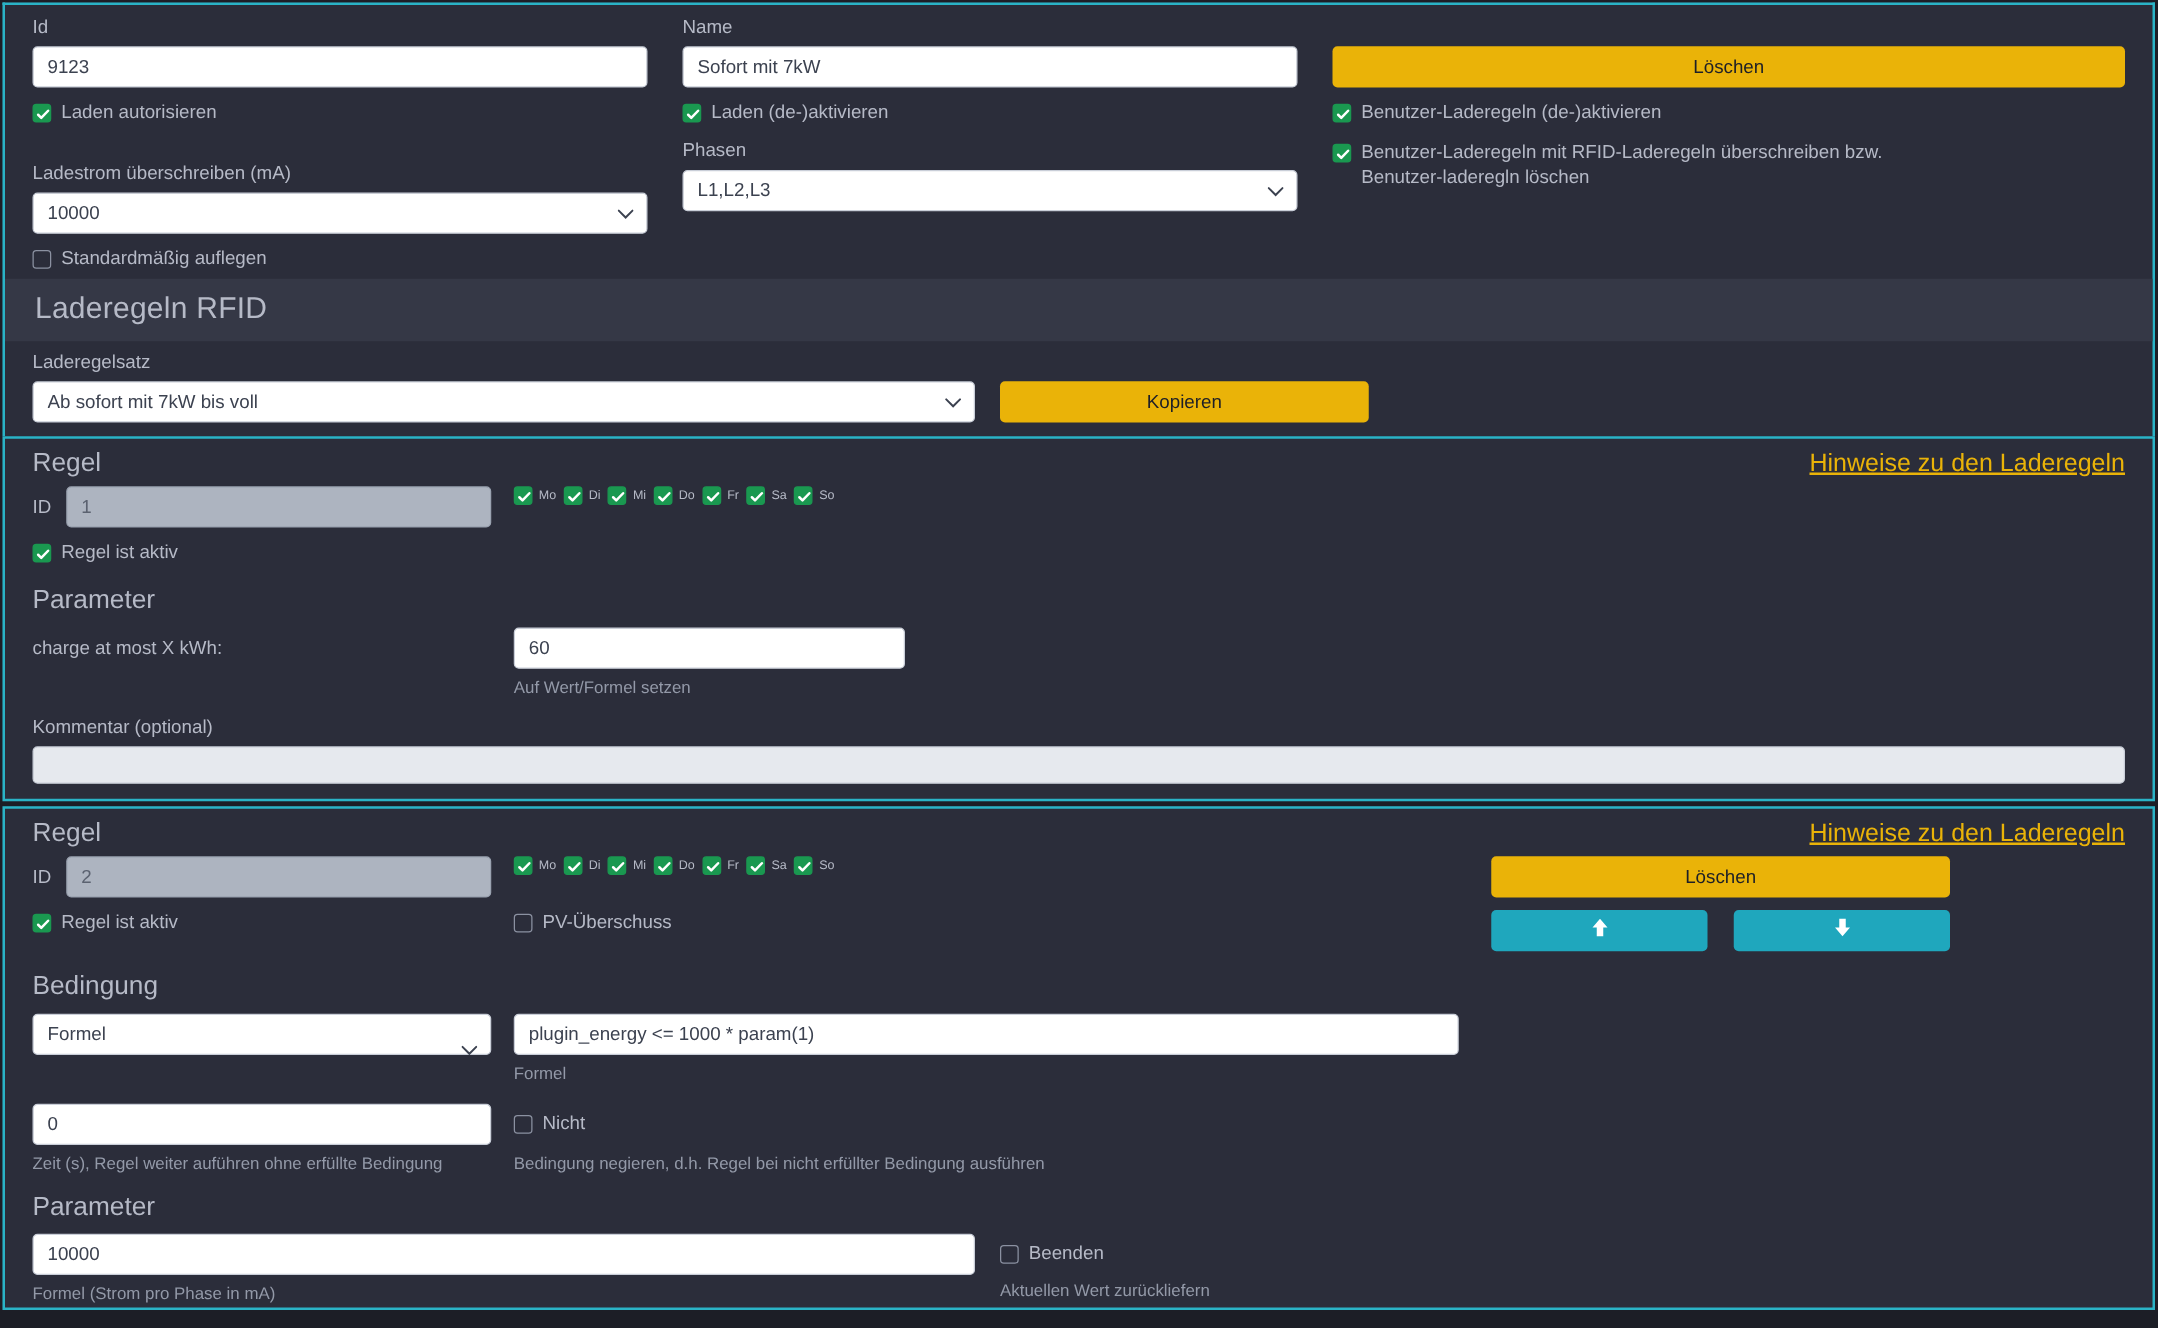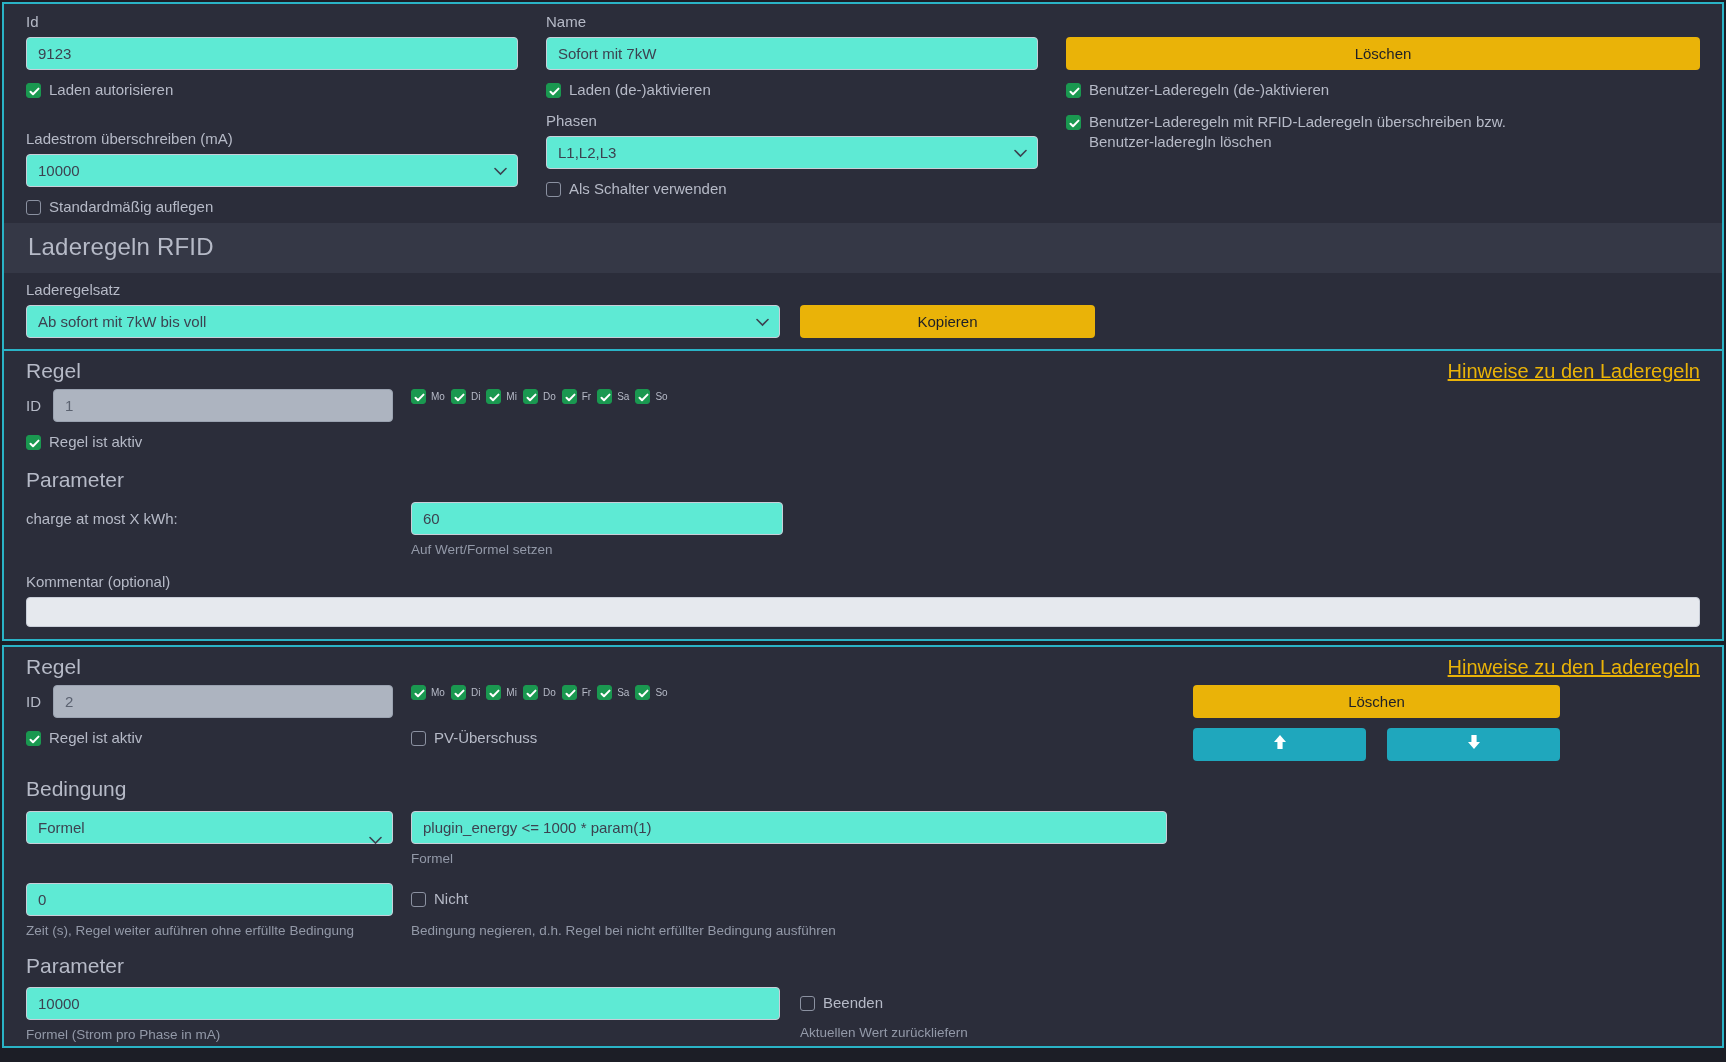--- a/index.html
+++ b/index.html
@@ -36,21 +36,21 @@
     font-weight: 400;
   }
   .hint {
     color: #9399a8;
     font-size: 13.5px;
     line-height: 18px;
     margin-top: 6px;
     display: block;
   }
   .field {
-    background: #5eead4;
+    background: #ffffff;
     border: 1px solid #c9ced8;
     border-radius: 4px;
     height: 33px;
     width: 100%;
     color: #3c4250;
     font-size: 15px;
     font-family: "Liberation Sans", sans-serif;
     padding: 0 11px;
     outline: none;
     display: block;
@@ -230,24 +230,20 @@
           </div>
           <label class="label" style="margin-top:11px;">Phasen</label>
           <div class="select-wrap">
             <input class="field" value="L1,L2,L3" style="">
             <span class="chev">
               <svg width="13" height="9" viewBox="0 0 13 9">
                   <path d="M1 1.5 L6.5 7 L12 1.5" stroke="#3c4250" stroke-width="1.6" fill="none" stroke-linecap="round"></path>
                 </svg>
             </span>
           </div>
-          <div class="cb-row" style="margin-top:10px;">
-            <span class="cb off"></span>
-            <span class="cb-label">Als Schalter verwenden</span>
-          </div>
         </div>
 
         <div></div>
 
         <div>
           <div style="height:25px;"></div>
           <button class="btn btn-warning" style="width:100%;">Löschen</button>
           <div class="cb-row" style="margin-top:10px;">
             <span class="cb on">
               <svg width="13" height="13" viewBox="0 0 13 13">
@@ -375,21 +371,21 @@
       </div>
 
       <h4 class="sub-title">Parameter</h4>
 
       <div class="rule-grid">
         <div style="padding-top:7px;">
           <span class="label" style="margin:0;">charge at most X kWh:</span>
         </div>
         <div></div>
         <div>
-          <input class="field" style="width: 372px;" value="60">
+          <input class="field" style="width: 313px;" value="60">
           <span class="hint">Auf Wert/Formel setzen</span>
         </div>
         <div></div>
       </div>
 
       <label class="label" style="margin-top:13px;">Kommentar (optional)</label>
       <textarea class="textarea" style=""></textarea>
     </div>
   </div>
 

